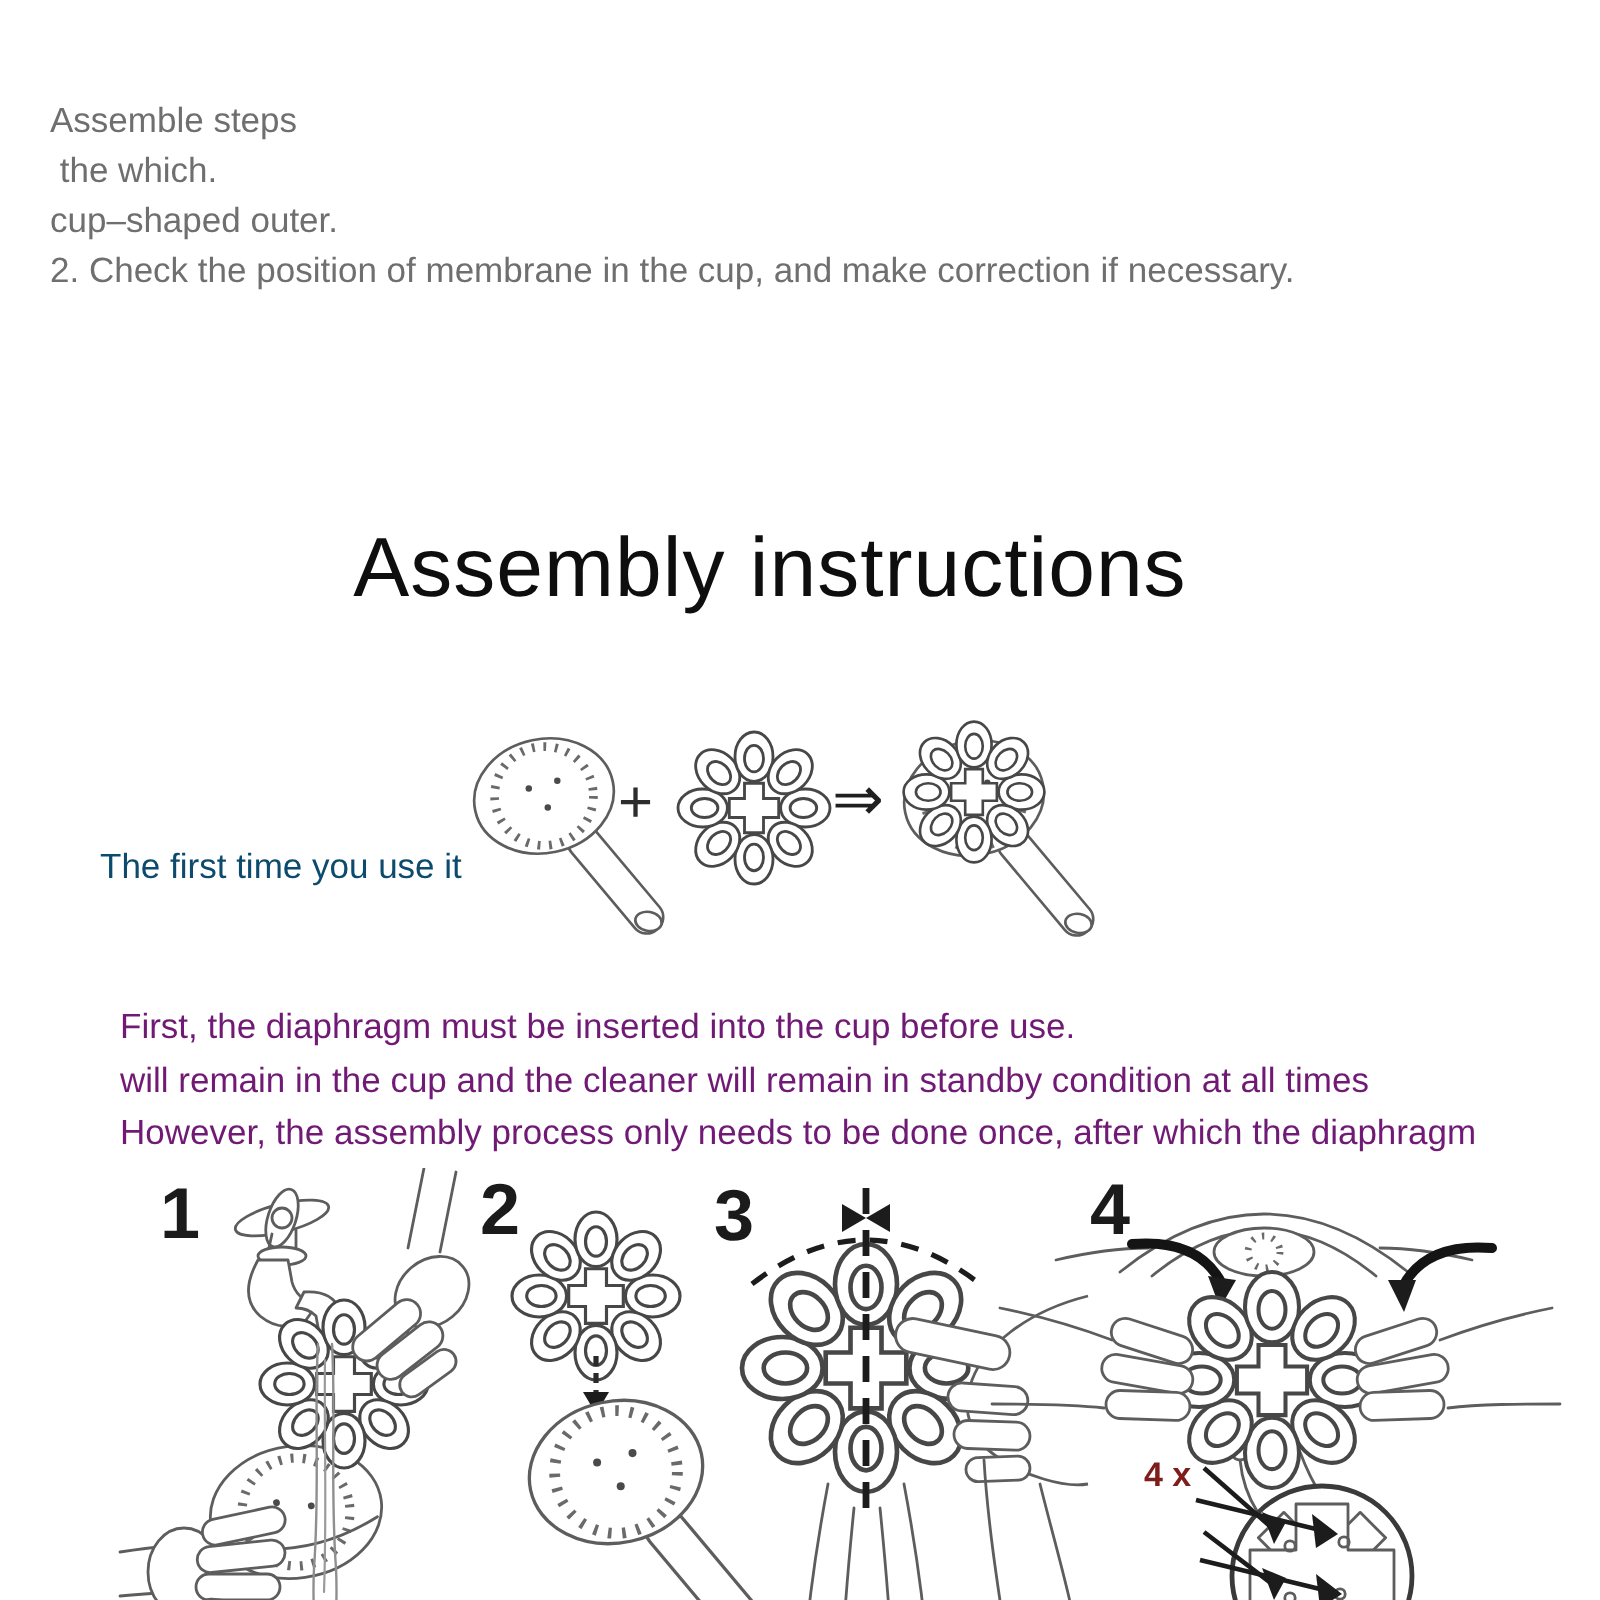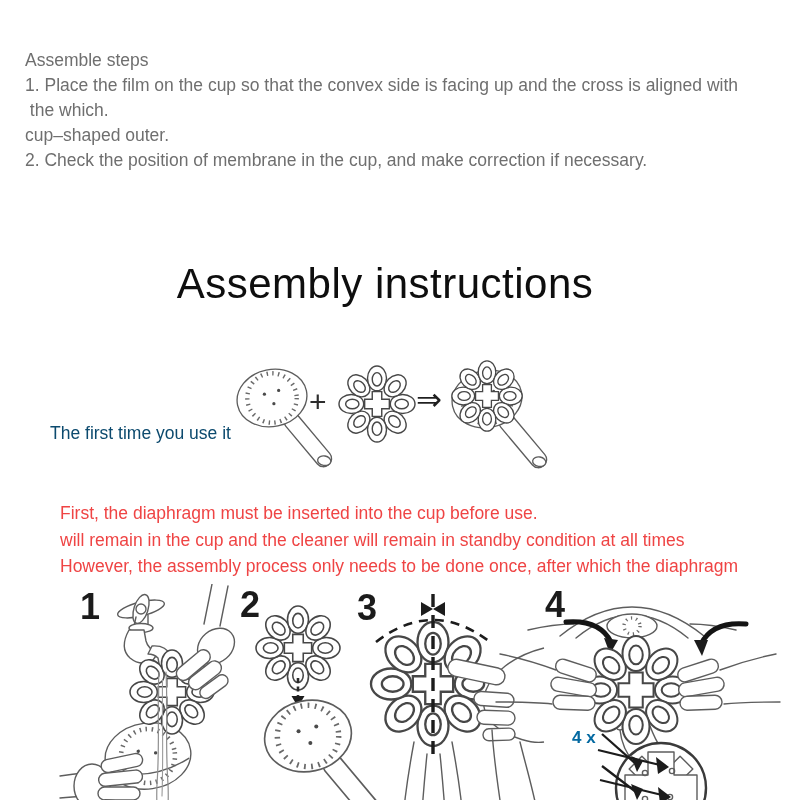--- a/index.html
+++ b/index.html
@@ -10,28 +10,28 @@
   #steps-block{left:25px;top:12px;right:20px;color:#6f6f6f;font-size:17.5px;line-height:25px;}
   .steps-line{white-space:pre;}
   
   #main-heading{left:-10px;right:10px;top:224px;text-align:center;color:#0e0e0e;
                 font-size:42px;font-weight:400;letter-spacing:0.5px;}
   
   #first-use-caption{left:50px;top:387px;font-size:17.5px;color:#0c4a6e;}
   #plus-sign{left:309px;top:349px;font-size:30px;color:#2d2d2d;font-weight:400;}
   #result-arrow{left:416px;top:345px;font-size:31px;color:#1f1f1f;}
   
-  #note-block{left:60px;top:464px;right:20px;color:#ef4444;font-size:17.5px;line-height:26.5px;}
+  #note-block{left:60px;top:464px;right:20px;color:#701a75;font-size:17.5px;line-height:26.5px;}
   
   .step-num{font-size:36px;font-weight:700;color:#1b1b1b;}
   #step-num-1{left:80px;top:550px;}
   #step-num-2{left:240px;top:548px;}
   #step-num-3{left:357px;top:551px;}
   #step-num-4{left:545px;top:548px;}
-  #knob-count-label{left:572px;top:692px;font-size:17px;font-weight:600;color:#0369a1;}
+  #knob-count-label{left:572px;top:692px;font-size:17px;font-weight:600;color:#7f1d1d;}
   
   .ln{fill:none;stroke:#5d5d5d;stroke-width:1.4;stroke-linecap:round;stroke-linejoin:round;}
   .lnf{fill:#ffffff;stroke:#5d5d5d;stroke-width:1.4;stroke-linejoin:round;}
   .pet{fill:#ffffff;stroke:#474747;stroke-width:1.5;}
   .dotty{fill:none;stroke:#6a6a6a;stroke-width:4.6;stroke-dasharray:1.5 4.6;}
   .dotty2{fill:none;stroke:#6a6a6a;stroke-width:3.4;stroke-dasharray:1.2 4;}
   .dash-bold{fill:none;stroke:#1c1c1c;stroke-width:3.4;stroke-dasharray:13 8;}
   .arc-dash{fill:none;stroke:#1c1c1c;stroke-width:2.6;stroke-dasharray:9 7;}
   .dash-thin{fill:none;stroke:#2a2a2a;stroke-width:2.6;stroke-dasharray:5 3.5;}
   .thick{fill:none;stroke:#141414;stroke-width:5;stroke-linecap:round;}
@@ -39,21 +39,20 @@
   .fillblk{fill:#1c1c1c;stroke:none;}
   .hairline{stroke:#e2e2e2;stroke-width:1.5;}
 </style>
 </head>
 <body>
 
 <div id="page">
 
   <div class="abs" id="steps-block">
     <div class="steps-line">Assemble steps</div>
-    <div class="steps-line">1. Place the film on the cup so that the convex side is facing up and the cross is aligned with</div>
     <div class="steps-line"> the which.</div>
     <div class="steps-line">cup–shaped outer.</div>
     <div class="steps-line">2. Check the position of membrane in the cup, and make correction if necessary.</div>
   </div>
 
   <div class="abs" id="main-heading">Assembly instructions</div>
 
   <svg class="abs" style="left:0;top:320px" width="800" height="150" viewBox="0 0 800 150">
     <defs>
       <g id="flower">

